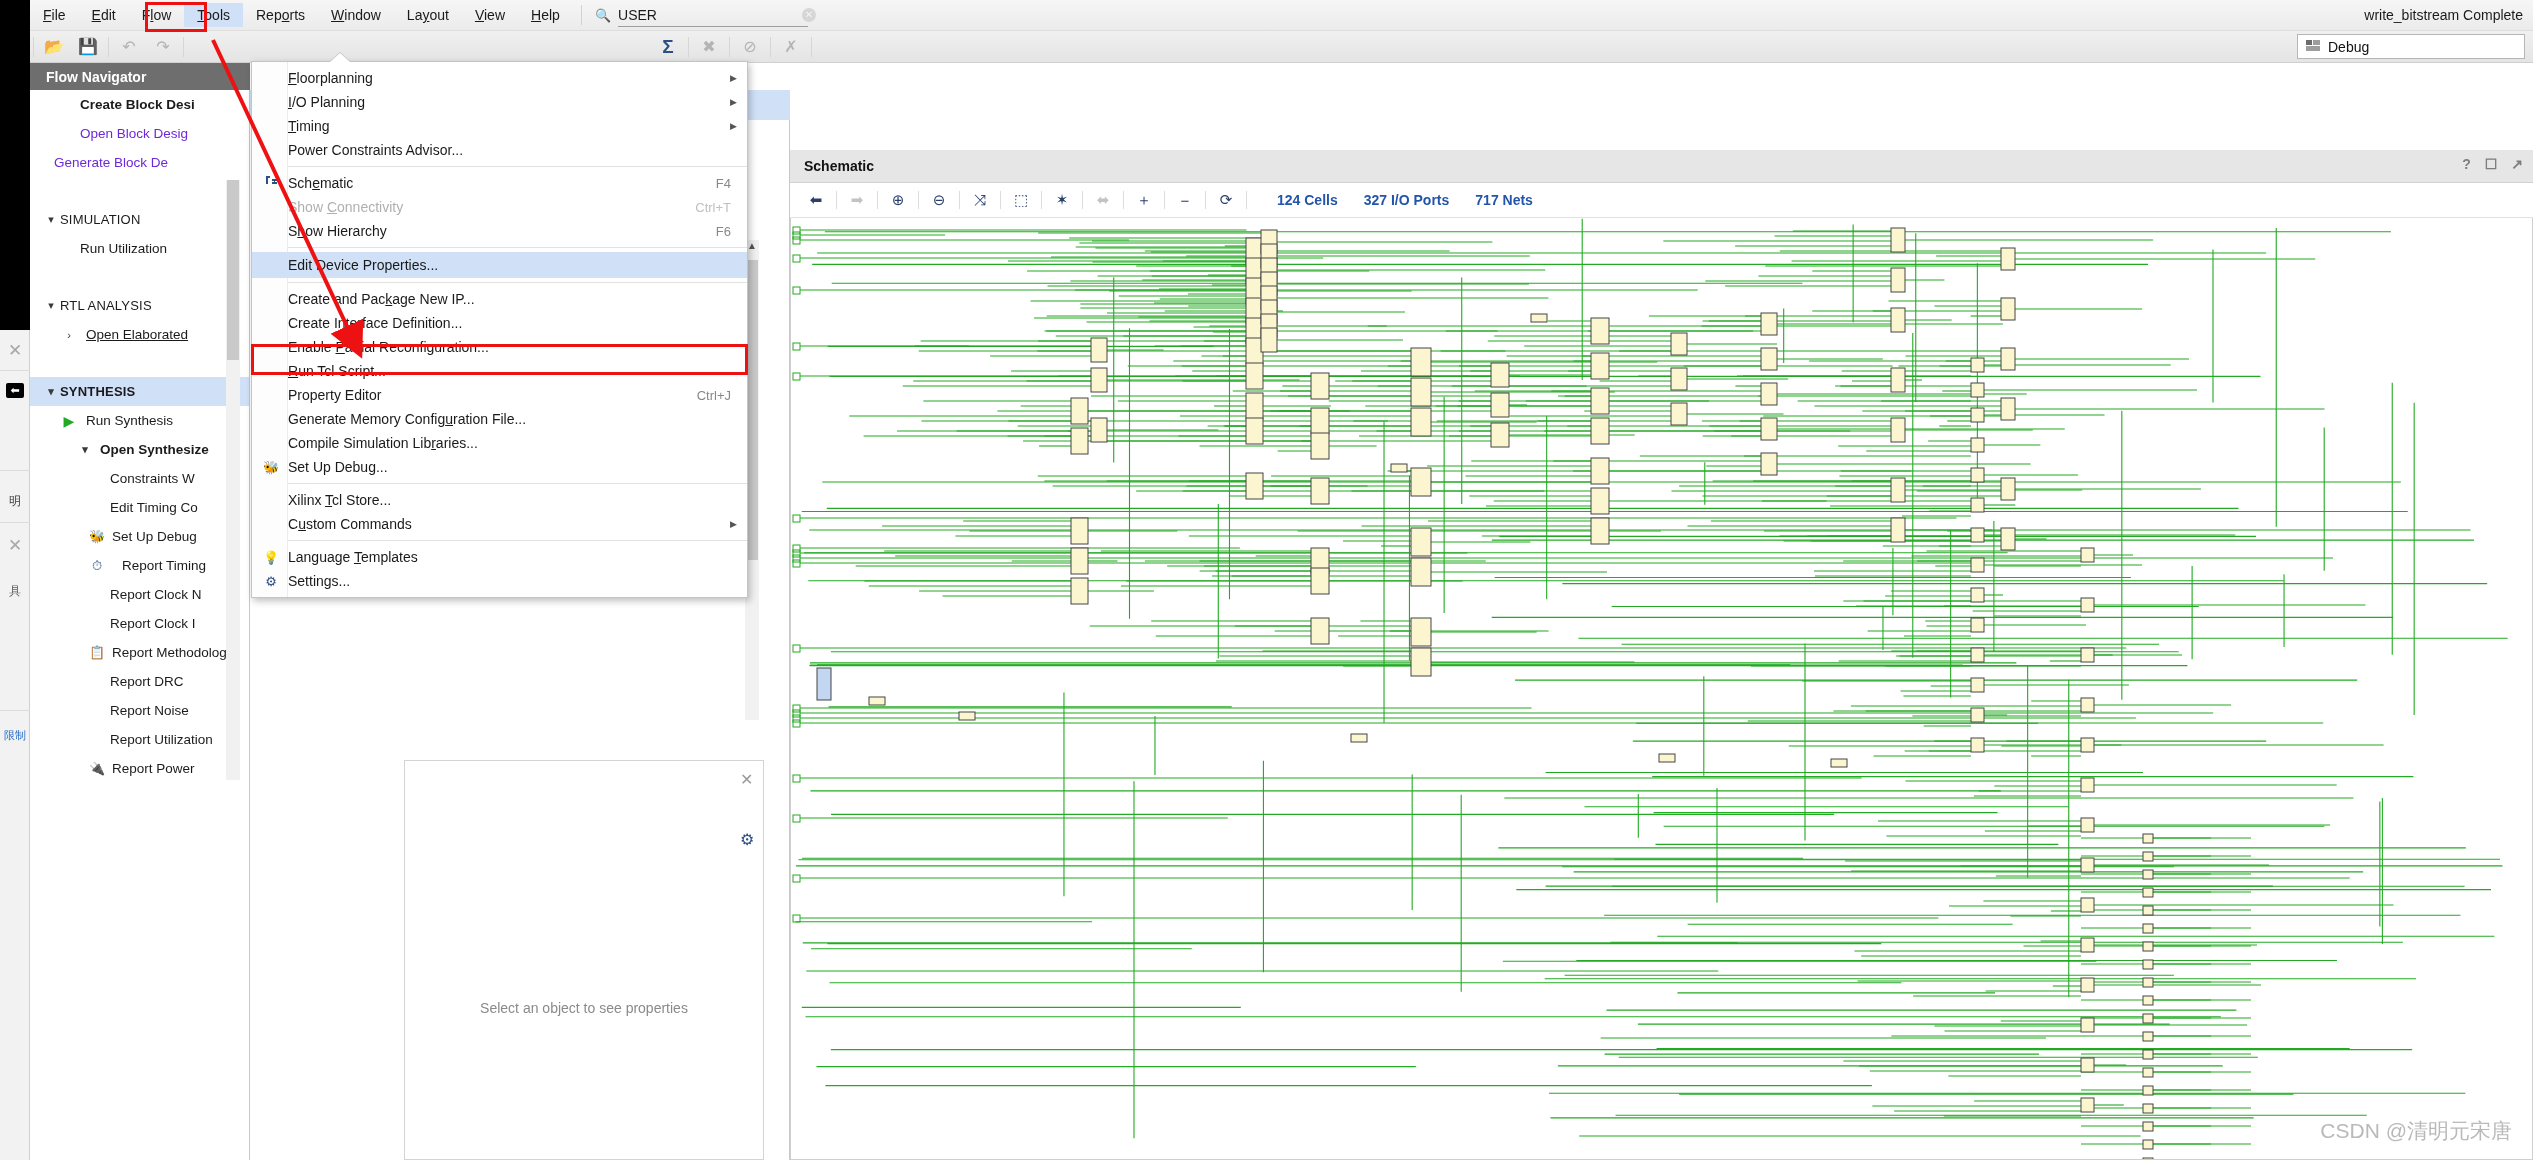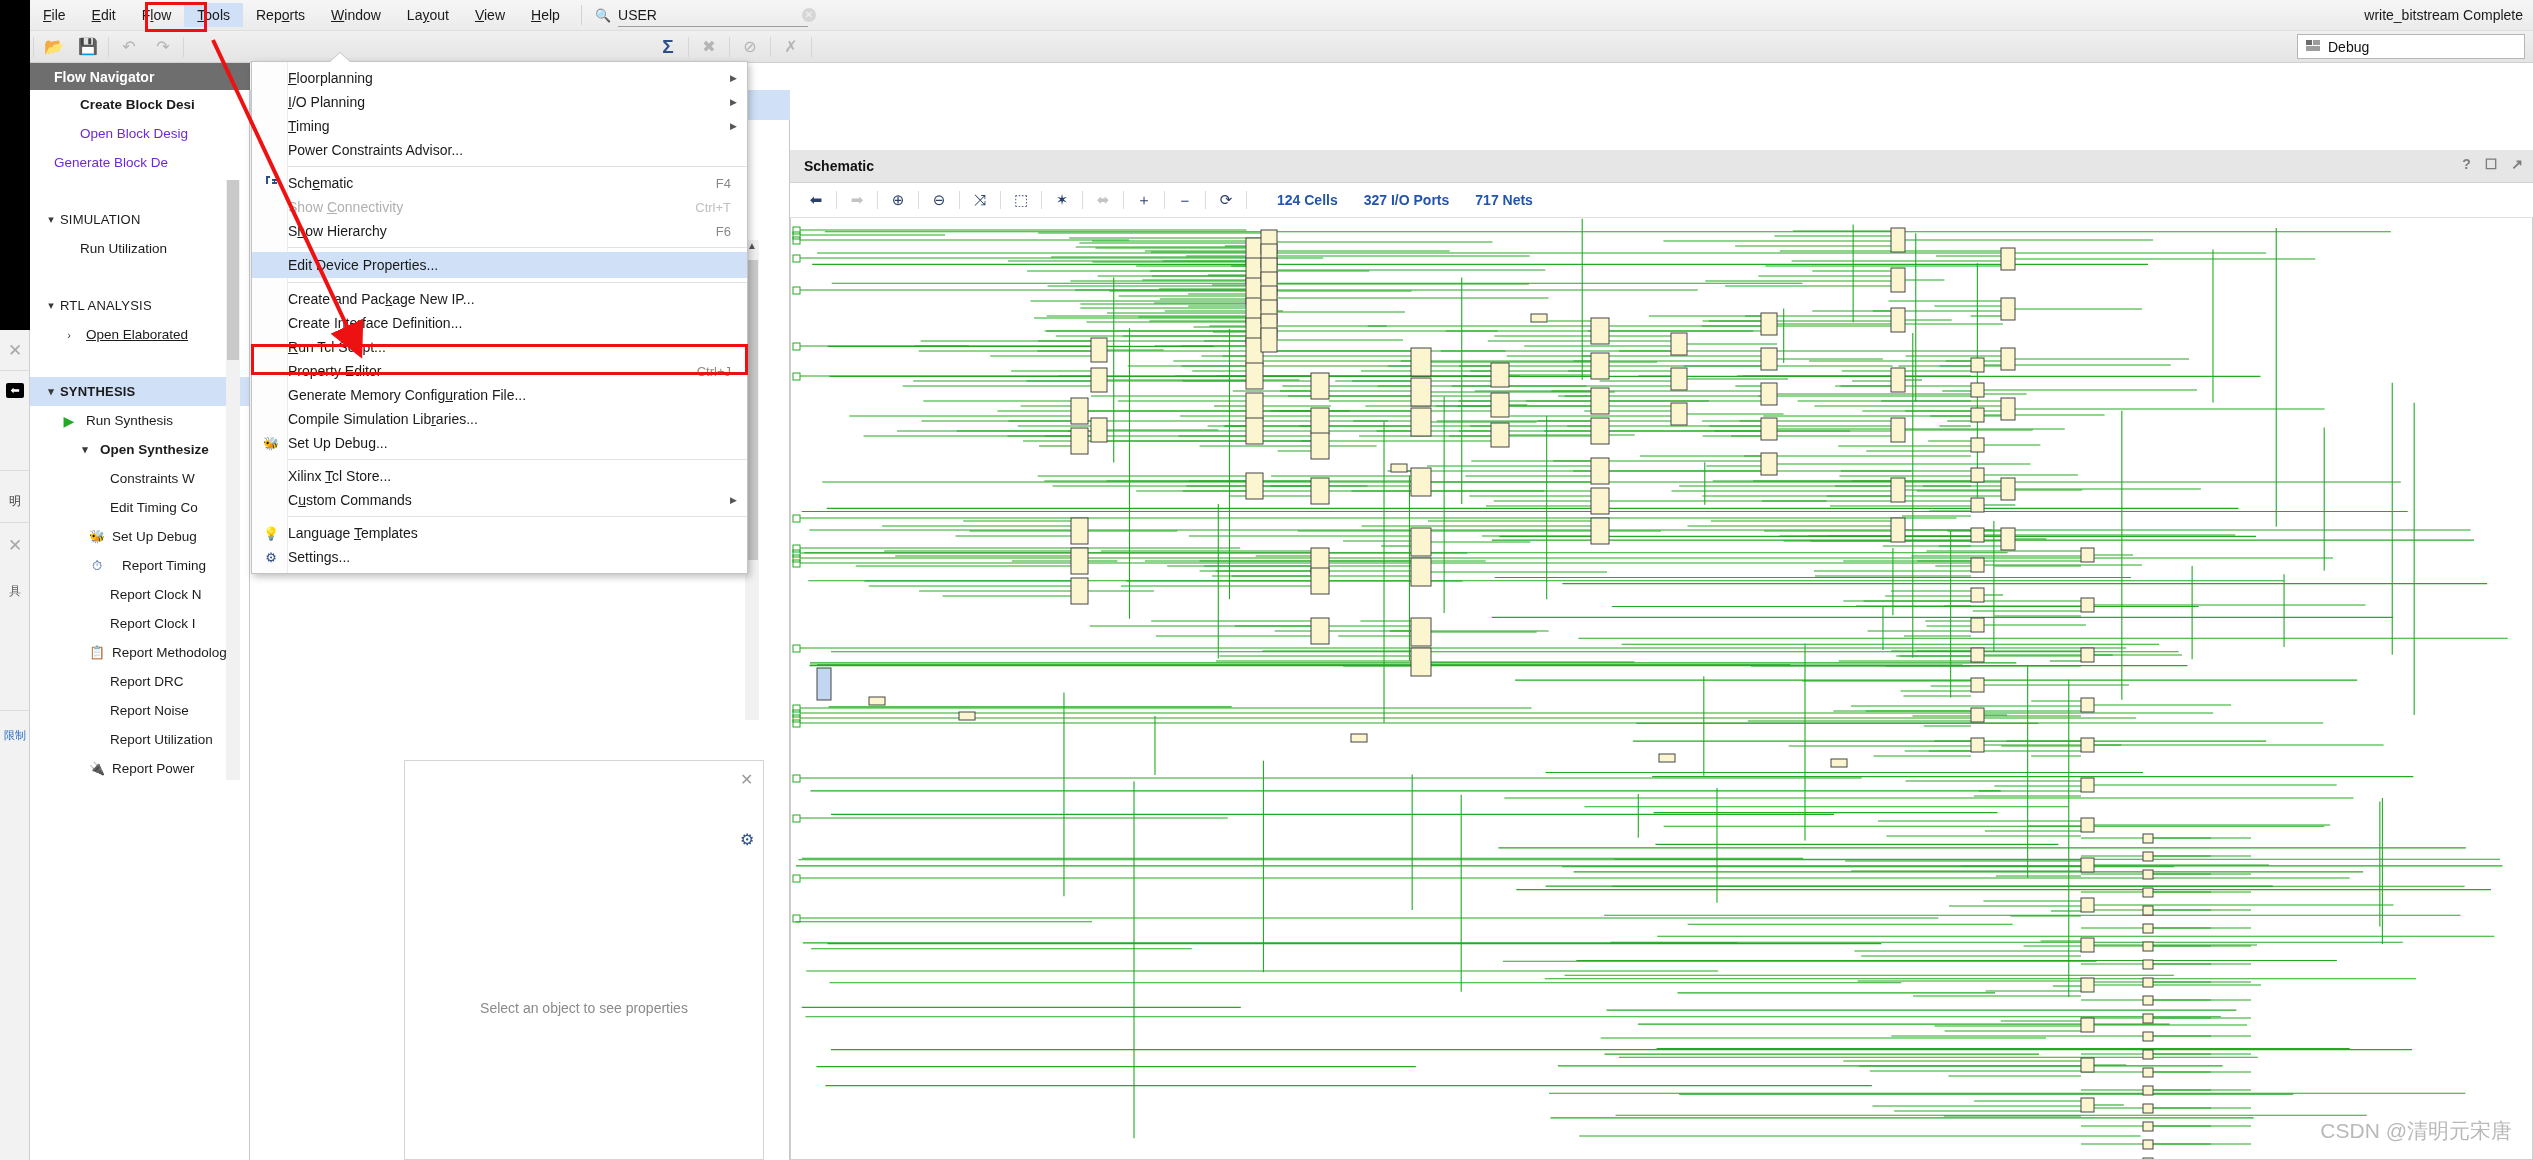--- a/index.html
+++ b/index.html
@@ -70,21 +70,21 @@
   .debug-combo {
     position:absolute; right:8px; top:3px; width:228px; height:25px; background:#fff;
     border:1px solid #b6b6b6; display:flex; align-items:center; padding:0 8px; font-size:14px; color:#111;
   }
   .debug-combo .layout-icon { margin-right:8px; display:inline-block; }
 
   
   .flownav-header {
     position:absolute; left:30px; top:63px; width:220px; height:27px;
     background:#6e6e6e; color:#fff; font-size:14px; font-weight:bold;
-    display:flex; align-items:center; padding-left:24px; z-index:8;
+    display:flex; align-items:center; padding-left:16px; z-index:8;
   }
   .flownav {
     position:absolute; left:30px; top:90px; width:220px; height:1070px;
     background:#fff; border-right:1px solid #c8c8c8; z-index:8; overflow:hidden;
   }
   .fn-row { height:29px; display:flex; align-items:center; font-size:13.5px; color:#1b1b1b;
             white-space:nowrap; position:relative; }
   .fn-row.dim { color:#6d28d9; }
   .fn-row.bold { font-weight:bold; }
   .fn-row.section { font-size:13px; letter-spacing:.2px; }
@@ -1309,20 +1309,23 @@
 
     <div class="dd-divider full"></div>
 
     <div class="dd-item">
       <span class="dd-label">Create and Pac<u>k</u>age New IP...</span>
       </div>
     <div class="dd-item">
       <span class="dd-label">Create Interface Definition...</span>
       </div>
     <div class="dd-item">
+      <span class="dd-label">Enable <u>P</u>artial Reconfiguration...</span>
+      </div>
+    <div class="dd-item">
       <span class="dd-label"><u>R</u>un Tcl Script...</span>
       </div>
     <div class="dd-item">
       <span class="dd-label">Property Editor</span>
       <span class="dd-short">Ctrl+J</span>
       </div>
     <div class="dd-item">
       <span class="dd-label">Generate Memory Config<u>u</u>ration File...</span>
       </div>
     <div class="dd-item">

